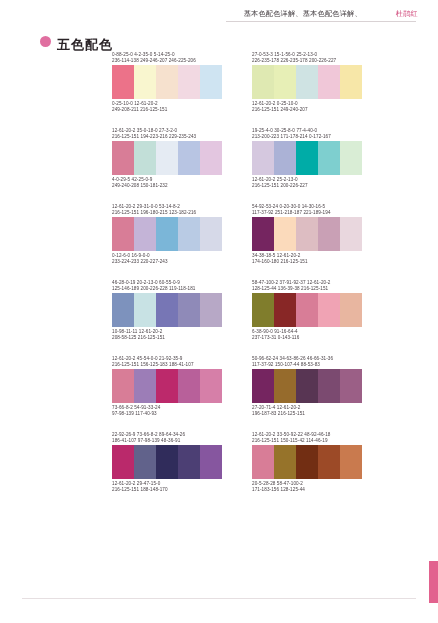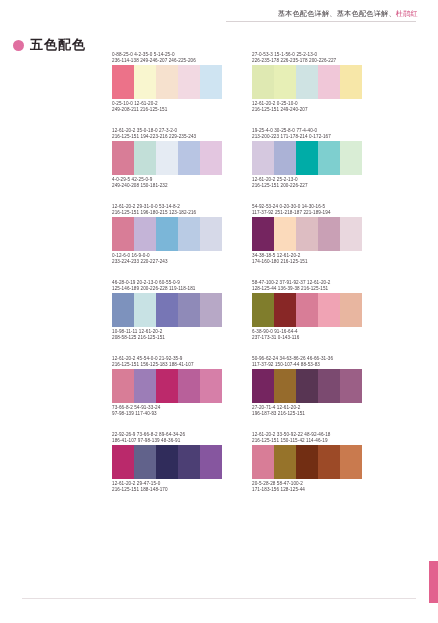--- a/index.html
+++ b/index.html
@@ -20,24 +20,24 @@
   .header-rule{
     position:absolute;left:226px;top:21px;width:190px;height:1px;
     background:#d9d2d4;
   }
   .header-text{
     position:absolute;left:226px;top:9px;width:192px;
     text-align:right;
     font-size:7.2px;letter-spacing:.2px;color:#3b3438;
     white-space:nowrap;
   }
-  .header-text .accent{color:#d14b7c;}
+  .header-text .accent{color:#d14b7c;margin-left:34px;}
 
   
-  .title-row{position:absolute;left:13px;top:36px;display:flex;align-items:center;}
+  .title-row{position:absolute;left:40px;top:36px;display:flex;}
   .title-dot{
     width:11px;height:11px;border-radius:50%;
     background:#e06fa0;margin-right:6px;
   }
   .title-text{
     font-size:13px;font-weight:bold;color:#2b2428;letter-spacing:1px;
   }
 
   
   .grid{position:absolute;left:0;top:52px;width:438px;}

